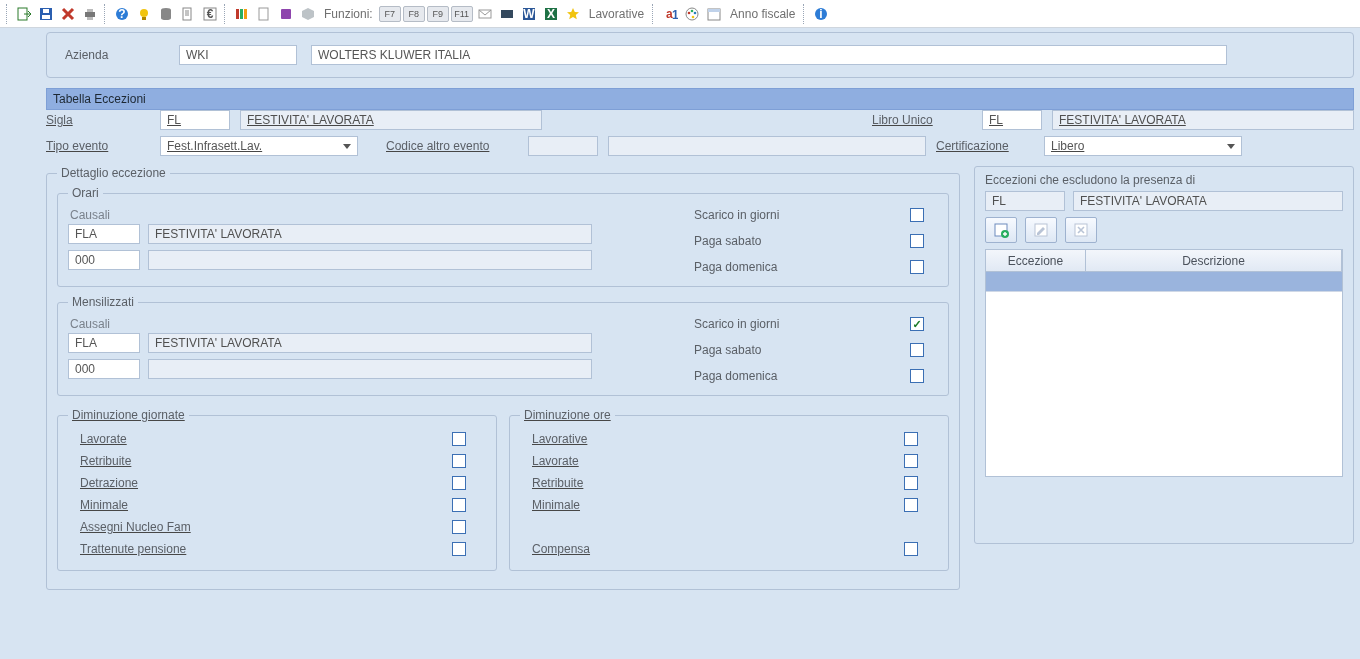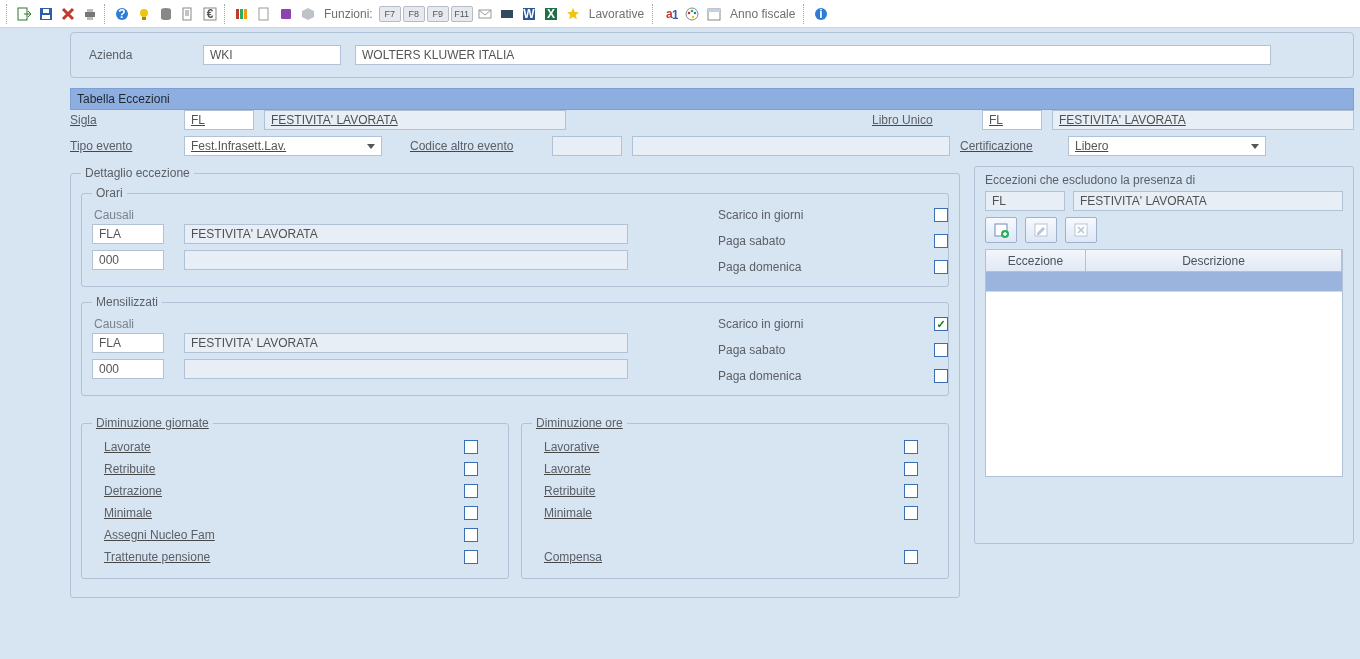--- a/index.html
+++ b/index.html
@@ -8,21 +8,21 @@
   .toolbar {
     height:28px; background:#ffffff; border-bottom:1px solid #cfd6de;
     display:flex; align-items:center; padding:0 4px; gap:2px;
   }
   .tb-sep { width:4px; height:20px; border-left:1px dotted #9aa6b6; margin:0 2px;}
   .tb-icon { width:20px; height:20px; display:flex; align-items:center; justify-content:center; border:1px solid transparent; border-radius:2px; cursor:pointer;}
   .tb-icon svg { width:16px; height:16px; }
   .tb-key { width:22px; height:16px; background:#e6e9ee; border:1px solid #b5bcc6; border-radius:2px; font-size:9px; color:#555; display:flex;align-items:center;justify-content:center; cursor:pointer;}
   .tb-label { color:#707070; padding:0 4px; }
   
-  .page { padding:4px 6px 0 70px; }
+  .page { padding:4px 6px 0 46px; }
   .company-box {
     border:1px solid #b1c1d6; border-radius:4px; background:#d7e4f2;
     height:46px; display:flex; align-items:center; gap:14px; padding:0 18px;
     margin-bottom:10px;
   }
   .lbl { color:#5a5f66; }
   .field {
     height:20px; background:#ffffff; border:1px solid #b1c1d6; padding:0 6px;
     display:flex; align-items:center; color:#555;
   }
@@ -40,21 +40,21 @@
   
   .cols { display:flex; gap:14px; margin-top:10px;}
   .left { flex:1; }
   .right { width:380px;}
   fieldset.group {
     border:1px solid #b1c1d6; border-radius:3px; background:#d7e4f2;
     padding:6px 10px 10px 10px; margin:0 0 8px 0;
   }
   fieldset.group > legend { color:#5a5f66; padding:0 4px; font-size:12px;}
   .sub-legend { color:#7a828c; margin:2px 0 2px 2px; font-size:12px;}
-  .orari-row { display:flex; align-items:flex-end; gap:20px; margin-bottom:6px;}
+  .orari-row { display:flex; align-items:flex-end; gap:8px; margin-bottom:6px;}
   .code-in { width:72px; text-align:right; padding-right:6px;}
   .desc-in { flex:1; max-width:444px;}
   .check-col { position:absolute; left:636px; width:230px;}
   .check-line { display:flex; align-items:center; justify-content:space-between; height:26px;}
   .chk { width:14px; height:14px; border:1px solid #3b6fb4; background:#fff; display:inline-flex;align-items:center;justify-content:center;}
   .chk.checked::after{ content:"✓"; color:#1c7a27; font-size:11px; line-height:1; font-weight:bold;}
   .rel { position:relative;}
   
   .dimrow { display:flex; gap:12px;}
   .dim { flex:1;text-decoration:underline;}
@@ -219,21 +219,21 @@
         <circle cx="8" cy="8" r="6" fill="#2d7cd6"></circle>
         <text x="8" y="12" text-anchor="middle" fill="#fff" font-size="10" font-weight="bold">i</text>
       </svg>
     </span>
 </div>
 
 <div class="page">
 
   <div class="company-box">
     <span class="lbl" style="width:100px">Azienda</span>
-    <span class="field" style="width:138px">WKI</span>
+    <span class="field" style="width:118px">WKI</span>
     <span class="field" style="flex:1; max-width:916px">WOLTERS KLUWER ITALIA</span>
   </div>
 
   <div class="section-title">Tabella Eccezioni</div>
 
   <div class="row">
     <span class="lbl" style="width:104px">Sigla</span>
     <span class="field" style="width:70px">FL</span>
     <span class="field ro" style="width:302px">FESTIVITA' LAVORATA</span>
     <span style="flex:1"></span>
@@ -278,21 +278,21 @@
                 <span class="lbl">Paga sabato</span>
                 <span class="chk"></span>
               </div>
             <div class="check-line">
                 <span class="lbl">Paga domenica</span>
                 <span class="chk"></span>
               </div>
           </div>
         </fieldset>
 
-        <fieldset class="group rel" style="margin-bottom:20px;">
+        <fieldset class="group rel" style="margin-bottom:12px;">
           <legend>Mensilizzati</legend>
           <div class="sub-legend">Causali</div>
           <div class="orari-row">
             <span class="field code-in">FLA</span>
             <span class="field ro desc-in">FESTIVITA' LAVORATA</span>
           </div>
           <div class="orari-row">
             <span class="field code-in">000</span>
             <span class="field ro desc-in"></span>
           </div>

